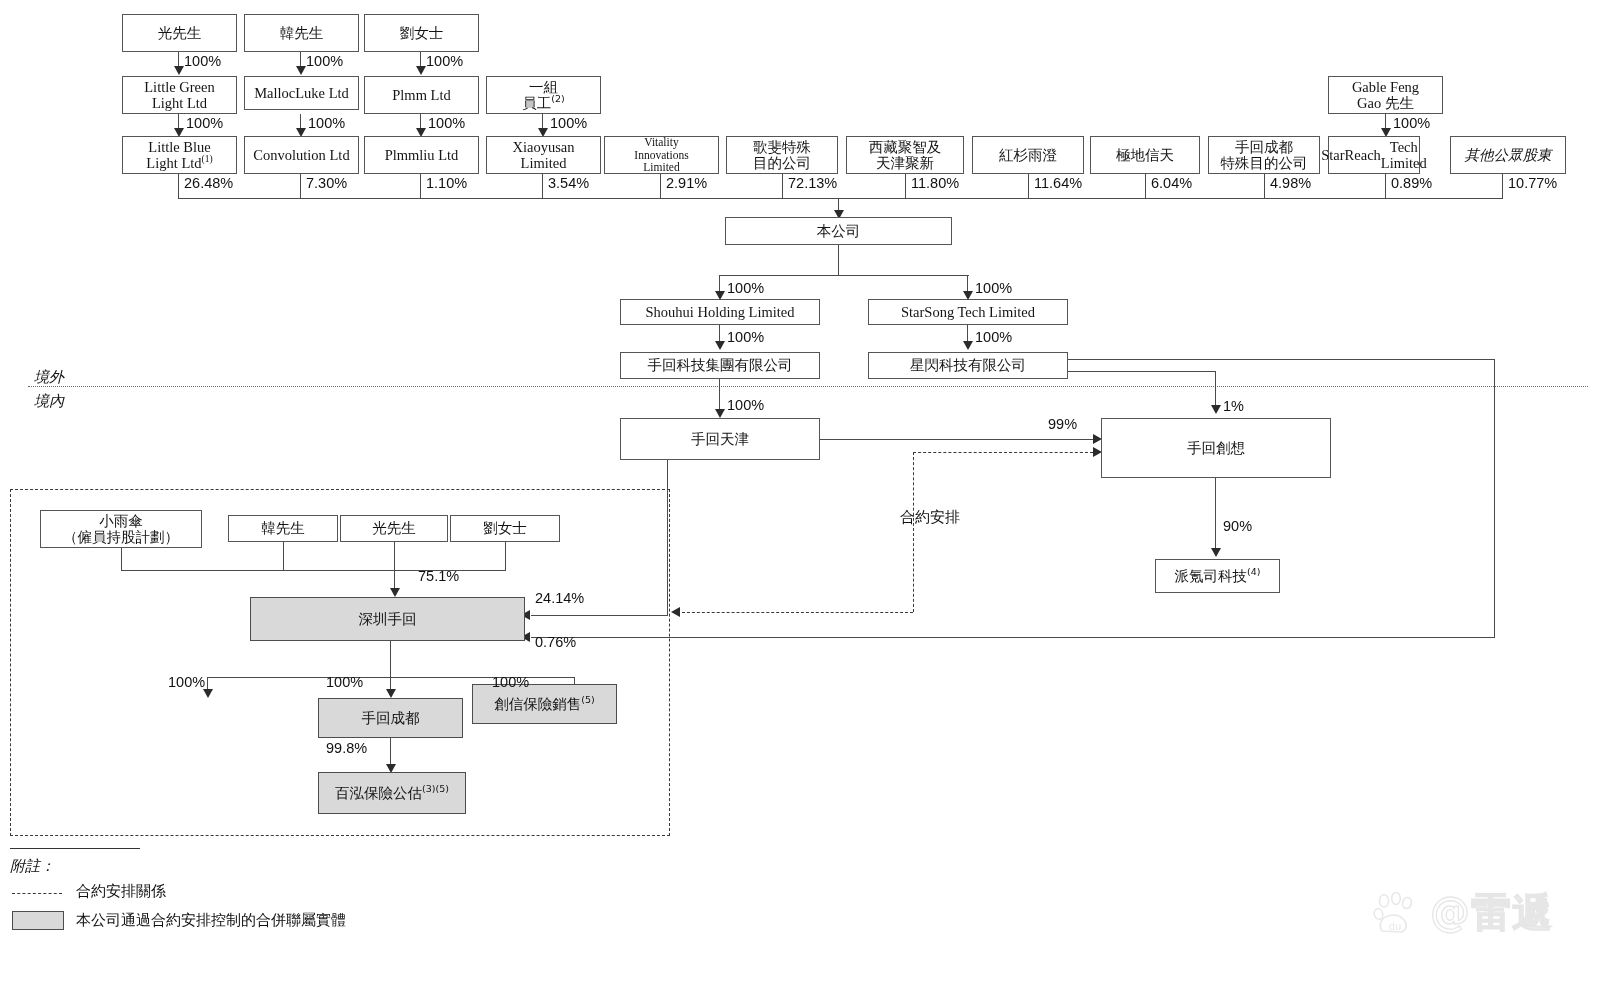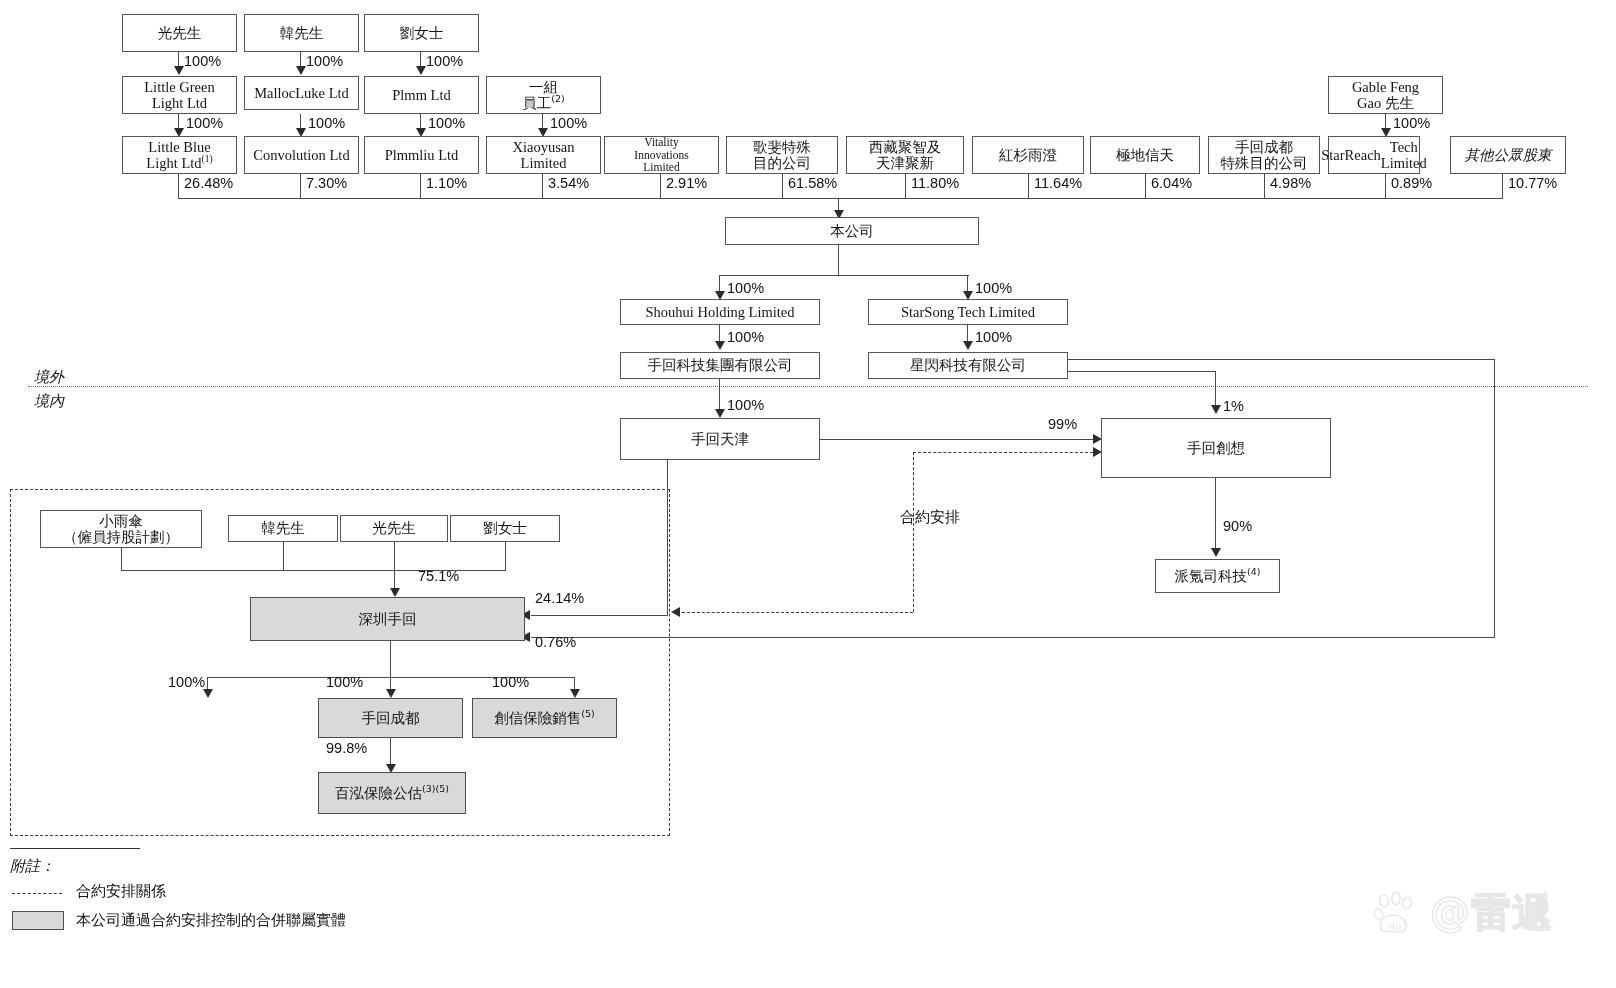--- a/index.html
+++ b/index.html
@@ -223,40 +223,40 @@
   <div class="lbl" style="left:184px;top:175px;">26.48%</div>
   <div class="ln v" style="left:300px;top:174px;height:24px;"></div>
   <div class="lbl" style="left:306px;top:175px;">7.30%</div>
   <div class="ln v" style="left:420px;top:174px;height:24px;"></div>
   <div class="lbl" style="left:426px;top:175px;">1.10%</div>
   <div class="ln v" style="left:542px;top:174px;height:24px;"></div>
   <div class="lbl" style="left:548px;top:175px;">3.54%</div>
   <div class="ln v" style="left:660px;top:174px;height:24px;"></div>
   <div class="lbl" style="left:666px;top:175px;">2.91%</div>
   <div class="ln v" style="left:782px;top:174px;height:24px;"></div>
-  <div class="lbl" style="left:788px;top:175px;">61.58%</div>
+  <div class="lbl" style="left:788px;top:175px;">72.13%</div>
   <div class="ln v" style="left:905px;top:174px;height:24px;"></div>
   <div class="lbl" style="left:911px;top:175px;">11.80%</div>
   <div class="ln v" style="left:1028px;top:174px;height:24px;"></div>
   <div class="lbl" style="left:1034px;top:175px;">11.64%</div>
   <div class="ln v" style="left:1145px;top:174px;height:24px;"></div>
   <div class="lbl" style="left:1151px;top:175px;">6.04%</div>
   <div class="ln v" style="left:1264px;top:174px;height:24px;"></div>
   <div class="lbl" style="left:1270px;top:175px;">4.98%</div>
   <div class="ln v" style="left:1385px;top:174px;height:24px;"></div>
   <div class="lbl" style="left:1391px;top:175px;">0.89%</div>
   <div class="ln v" style="left:1502px;top:174px;height:24px;"></div>
   <div class="lbl" style="left:1508px;top:175px;">10.77%</div>
 
   <div class="ln h" style="left:178px;top:198px;width:1325px;"></div>
 
   <div class="ln v" style="left:838px;top:198px;height:16px;"></div>
   <div class="ar down" style="left:834px;top:210px;"></div>
 
-  <div class="box cn" style="left:725px;top:217px;width:254px;height:28px;">
+  <div class="box cn" style="left:725px;top:217px;width:227px;height:28px;">
     <span>本公司</span>
   </div>
 
   <div class="ln v" style="left:838px;top:245px;height:30px;"></div>
   <div class="ln h" style="left:719px;top:275px;width:250px;"></div>
   <div class="ln v" style="left:719px;top:275px;height:20px;"></div>
   <div class="ar down" style="left:715px;top:291px;"></div>
   <div class="lbl" style="left:727px;top:280px;">100%</div>
   <div class="ln v" style="left:967px;top:275px;height:20px;"></div>
   <div class="ar down" style="left:963px;top:291px;"></div>
@@ -369,21 +369,21 @@
   <div class="ln v" style="left:390px;top:677px;height:16px;"></div>
   <div class="ar down" style="left:386px;top:689px;"></div>
   <div class="lbl" style="left:326px;top:674px;">100%</div>
   <div class="ln v" style="left:574px;top:677px;height:16px;"></div>
   <div class="ar down" style="left:570px;top:689px;"></div>
   <div class="lbl" style="left:492px;top:674px;">100%</div>
 
   <div class="box cn vie" style="left:318px;top:698px;width:145px;height:40px;">
     <span><span>手回成都</span></span>
   </div>
-  <div class="box cn vie" style="left:472px;top:698px;width:145px;height:40px;">
+  <div class="box cn vie" style="left:472px;top:684px;width:145px;height:40px;">
     <span><span>創信保險銷售</span><span class="sup">(5)</span></span>
   </div>
 
   <div class="ln v" style="left:390px;top:738px;height:30px;"></div>
   <div class="ar down" style="left:386px;top:764px;"></div>
   <div class="lbl" style="left:326px;top:740px;">99.8%</div>
   <div class="box cn vie" style="left:318px;top:772px;width:148px;height:42px;">
     <span><span>百泓保險公估</span><span class="sup">(3)(5)</span></span>
   </div>
 

